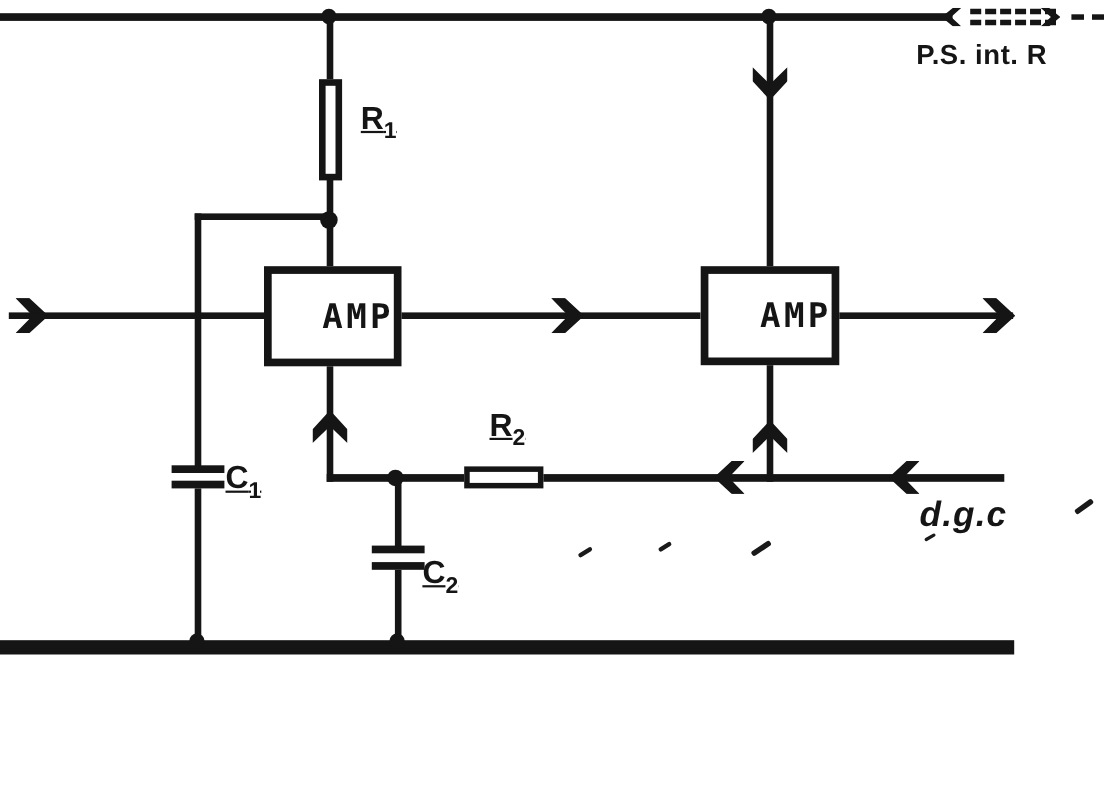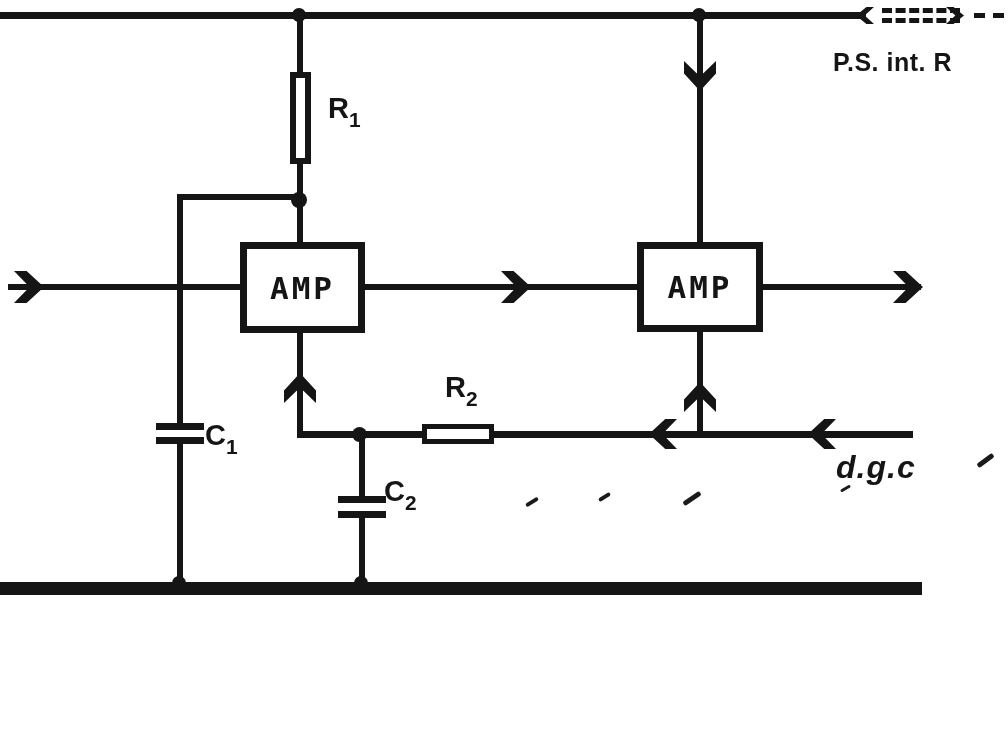--- a/index.html
+++ b/index.html
@@ -2,32 +2,32 @@
 <html><head>
 <meta charset="utf-8">
 <style>
   html,body { margin:0; padding:0; background:#ffffff; }
   .canvas {
     position:relative; width:1008px; height:737px; background:#ffffff;
     font-family:"Liberation Sans", sans-serif; color:#151515; overflow:hidden;
   }
   .wire { position:absolute; background:#151515; }
   .box  { position:absolute; background:#ffffff; border:7px solid #151515;
-          box-sizing:border-box; display:flex; align-items:center; justify-content:center; }
+          box-sizing:border-box; display:flex; align-items:center; justify-content:flex-end; }
   .box .amp-text { font-family:"DejaVu Sans Mono", monospace; font-weight:bold;
           font-size:31px; letter-spacing:3px; color:#151515; }
   .arr  { position:absolute; background:#151515;
           clip-path:polygon(0% 0%, 42% 0%, 100% 50%, 42% 100%, 0% 100%, 52% 50%); }
   .arr.left { transform:scaleX(-1); }
   .arr.up   { transform:rotate(-90deg); }
   .arr.down { transform:rotate(90deg); }
   .dot  { position:absolute; background:#151515; border-radius:50%; }
   .lbl  { position:absolute; font-weight:bold; white-space:pre; }
   .lbl .sub { font-size:0.72em; vertical-align:-0.42em; }
-  .comp-lbl { font-size:29px; }
+  .comp-lbl { font-size:29px;text-decoration:underline; }
   .ps-lbl  { font-size:25px; letter-spacing:0.5px; }
   .dgc-lbl { font-size:32px; font-style:italic; letter-spacing:1px; }
   .caption { position:absolute; font-family:"Liberation Mono", monospace;
              font-weight:bold; font-style:italic; font-size:32px;
              letter-spacing:0px; white-space:pre; color:#131313; }
   .ps-dash  { position:absolute; left:882px; top:8px; width:78px; height:15px;
               border-top:5px dashed #151515; border-bottom:5px dashed #151515;
               box-sizing:border-box; background:transparent; }
   .ps-trail { position:absolute; left:974px; top:13px; width:34px; height:5px;
               background:repeating-linear-gradient(90deg,#151515 0 11px,transparent 11px 19px); }
@@ -84,25 +84,25 @@
   <div class="arr left" style="left:649px; top:419px; width:28px; height:30px;"></div>
   <div class="arr left" style="left:808px; top:419px; width:28px; height:30px;"></div>
 
   <div class="dot" style="left:352px; top:427px; width:15px; height:15px;"></div>
   <div class="wire" style="left:359px; top:438px; width:6px; height:59px;"></div>
   <div class="wire" style="left:338px; top:496px; width:48px; height:7px;"></div>
   <div class="wire" style="left:338px; top:511px; width:48px; height:7px;"></div>
   <div class="wire" style="left:359px; top:518px; width:6px; height:72px;"></div>
   <div class="dot" style="left:354px; top:576px; width:14px; height:14px;"></div>
 
-  <div class="lbl ps-lbl" style="left:833px; top:36px;margin-top:12px;">P.S. int. R</div>
+  <div class="lbl ps-lbl" style="left:833px; top:36px;">P.S. int. R</div>
   <div class="lbl comp-lbl" style="left:328px; top:92px;"><span>R</span><span class="sub">1</span></div>
   <div class="lbl comp-lbl" style="left:205px; top:419px;"><span>C</span><span class="sub">1</span></div>
   <div class="lbl comp-lbl" style="left:445px; top:371px;"><span>R</span><span class="sub">2</span></div>
-  <div class="lbl comp-lbl" style="left:384px; top:475px;"><span>C</span><span class="sub">2</span></div>
+  <div class="lbl comp-lbl" style="left:384px; top:505px;"><span>C</span><span class="sub">2</span></div>
   <div class="lbl dgc-lbl" style="left:836px; top:449px;">d.g.c</div>
 
   <div class="speck" style="left:525px; top:500px; width:14px; height:4px; transform:rotate(-32deg);"></div>
   <div class="speck" style="left:598px; top:495px; width:13px; height:4px; transform:rotate(-32deg);"></div>
   <div class="speck" style="left:682px; top:496px; width:20px; height:5px; transform:rotate(-34deg);"></div>
   <div class="speck" style="left:840px; top:487px; width:11px; height:3px; transform:rotate(-30deg);"></div>
   <div class="speck" style="left:976px; top:458px; width:19px; height:5px; transform:rotate(-36deg);"></div>
 
 
 </div>

